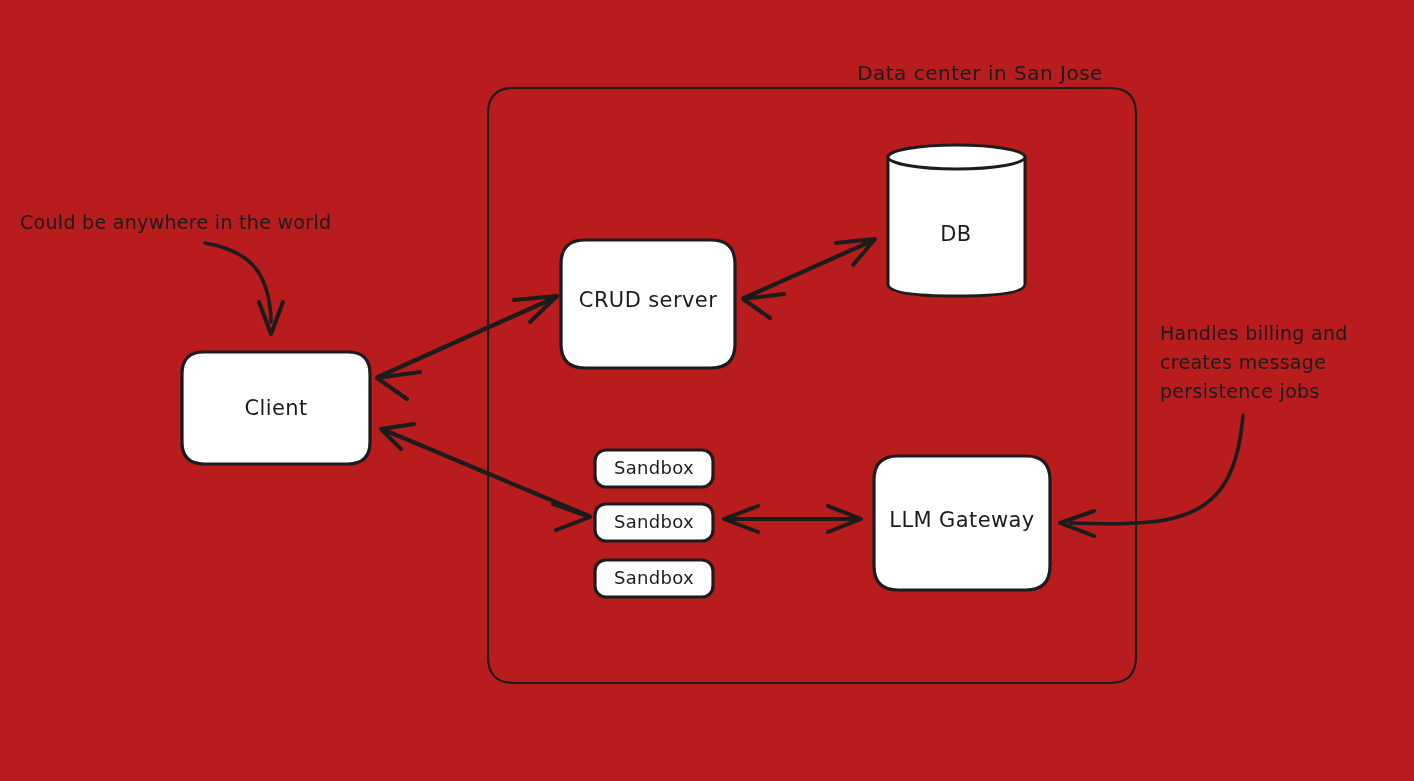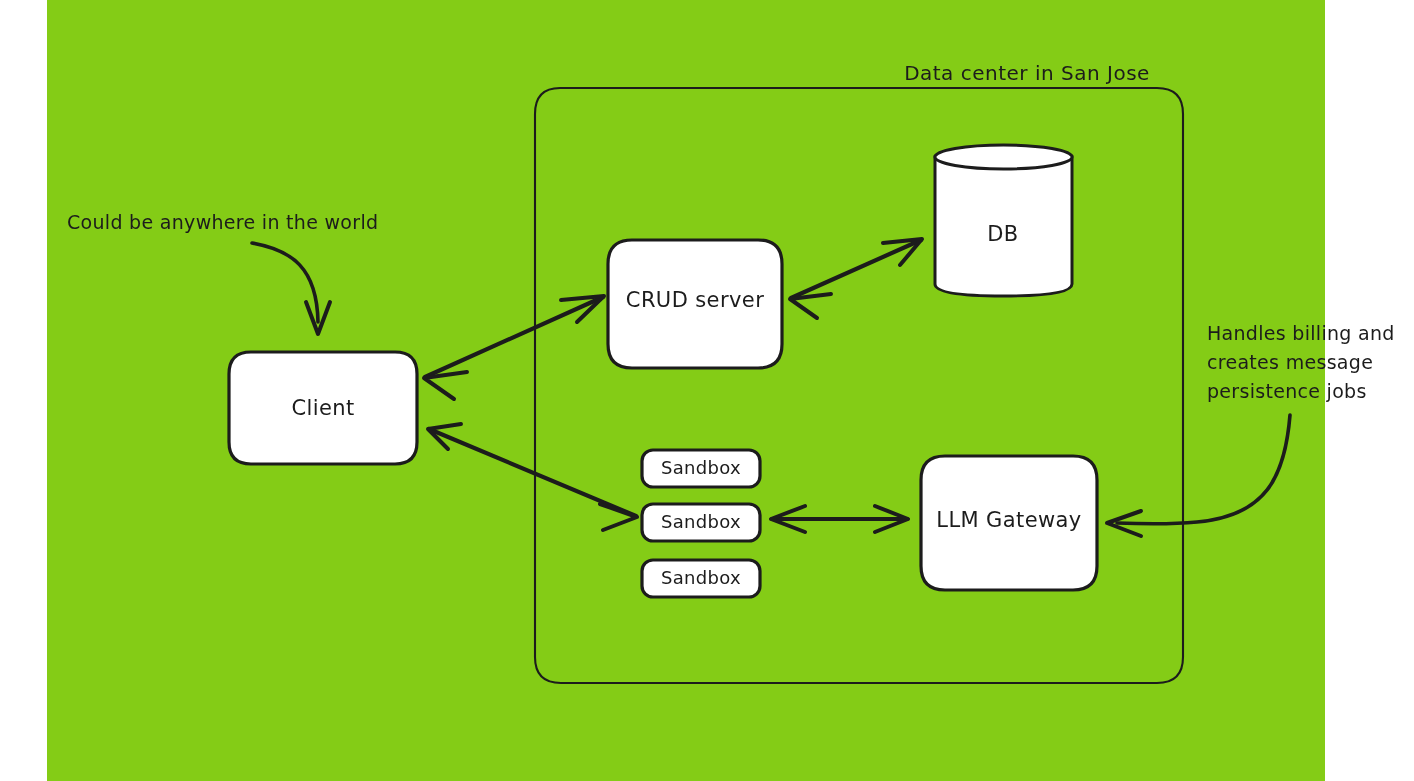--- a/index.html
+++ b/index.html
@@ -8,24 +8,23 @@
     background: #ffffff;
   }
   body {
     width: 1414px;
     height: 781px;
     font-family: "DejaVu Sans", sans-serif;
     overflow: hidden;
   }
   #diagram-root {
     position: relative;
-    width: 1278px;
+    width: 1414px;
     height: 781px;
-    background: #84cc16;
-    margin-left: 47px;
+    background: #b91c1c;
   }
   svg#diagram {
     display: block;
     width: 1414px;
     height: 781px;
   }
   .node-shape {
     fill: #ffffff;
     stroke: #1c1c1c;
     stroke-width: 3.2;

